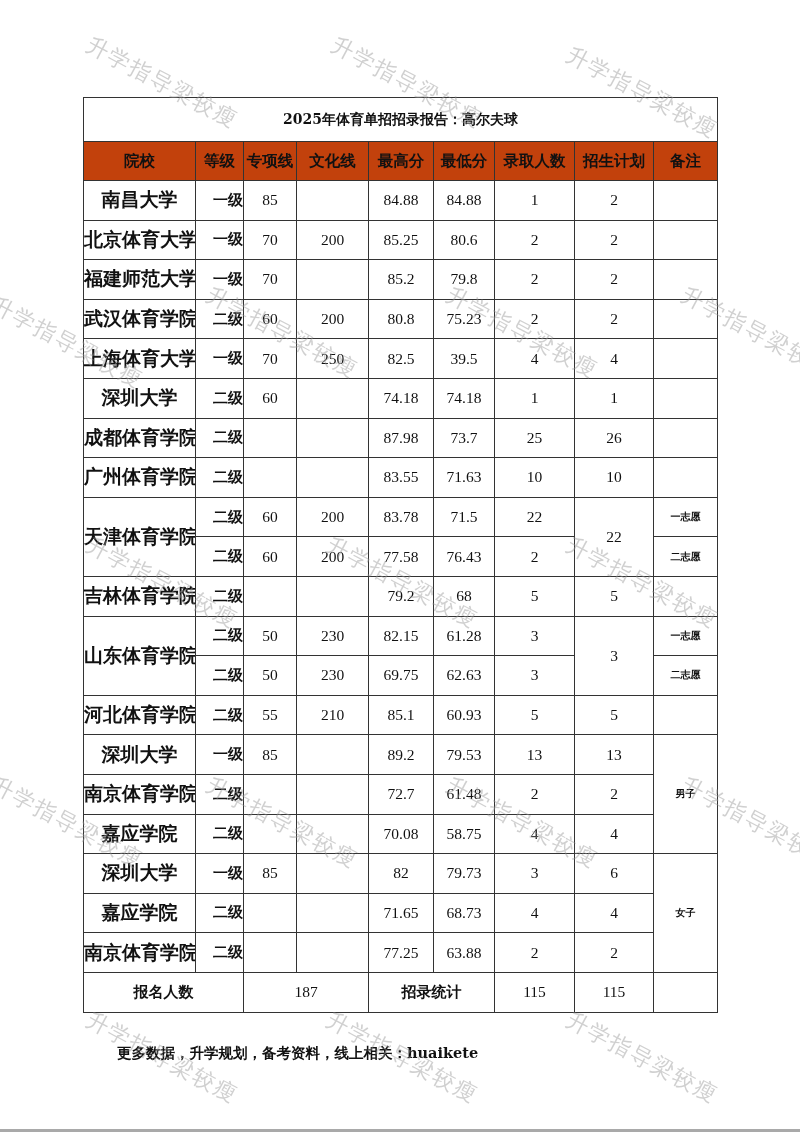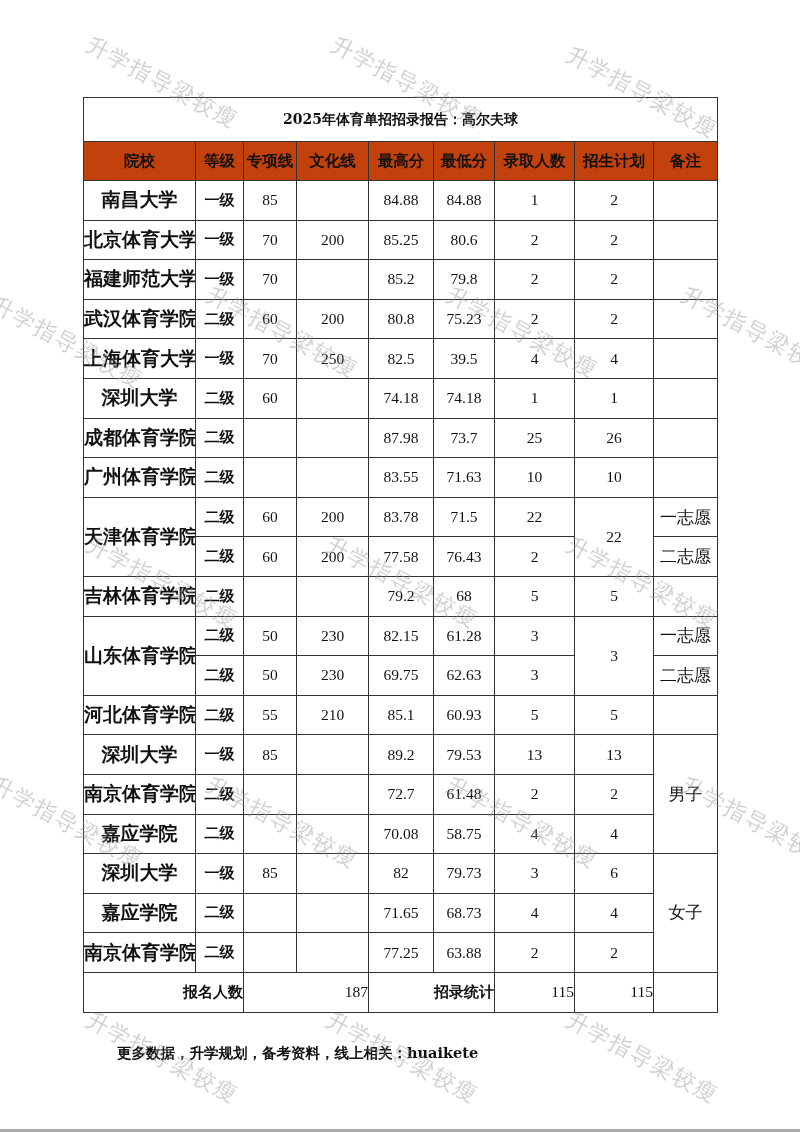--- a/index.html
+++ b/index.html
@@ -7,24 +7,24 @@
          font-family:"DejaVu Serif","Liberation Serif",serif; color:#111; }
   .page { position:absolute; left:0; top:0; width:800px; height:1129px; background:#fff; }
   .bottom-rule { position:absolute; left:0; top:1129px; width:800px; height:3px; background:#a9a9a9; }
   table.report { position:absolute; left:83px; top:97px; border-collapse:collapse; table-layout:fixed; width:634px; }
   table.report td, table.report th { border:1px solid #333; text-align:center; vertical-align:middle; padding:0;
          font-size:15px; font-weight:normal; white-space:nowrap; overflow:hidden; }
   table.report .title-cell { height:43px; font-size:14px; font-weight:bold; }
   table.report th { background:#c2410c; height:38px; font-weight:bold; font-size:15.5px; }
   table.report td.school { font-weight:bold; font-size:19px; }
   table.report tr.data td { height:38.6px; }
-  table.report tr.foot td { height:39px; font-weight:bold;text-align:right; }
+  table.report tr.foot td { height:39px; font-weight:bold; }
   table.report td.num { font-family:"Liberation Serif","DejaVu Serif",serif; font-size:15.5px; }
-  table.report td.level { font-weight:bold; font-size:15px; }
-  table.report td.note { font-weight:normal; font-size:17px; }
+  table.report td.level { font-weight:bold; font-size:15px;text-align:right; }
+  table.report td.note { font-weight:bold; font-size:10px; }
   .footnote { position:absolute; left:117px; top:1044px; font-size:14.5px; font-weight:bold; }
   .wm { position:absolute; color:rgba(150,150,150,0.45); font-family:"DejaVu Sans","Liberation Sans",sans-serif;
         font-size:22px; transform:rotate(28deg); transform-origin:left top; white-space:nowrap; letter-spacing:2px; pointer-events:none; }
 </style>
 </head>
 <body>
 
 <div class="page">
 
   <table class="report">

